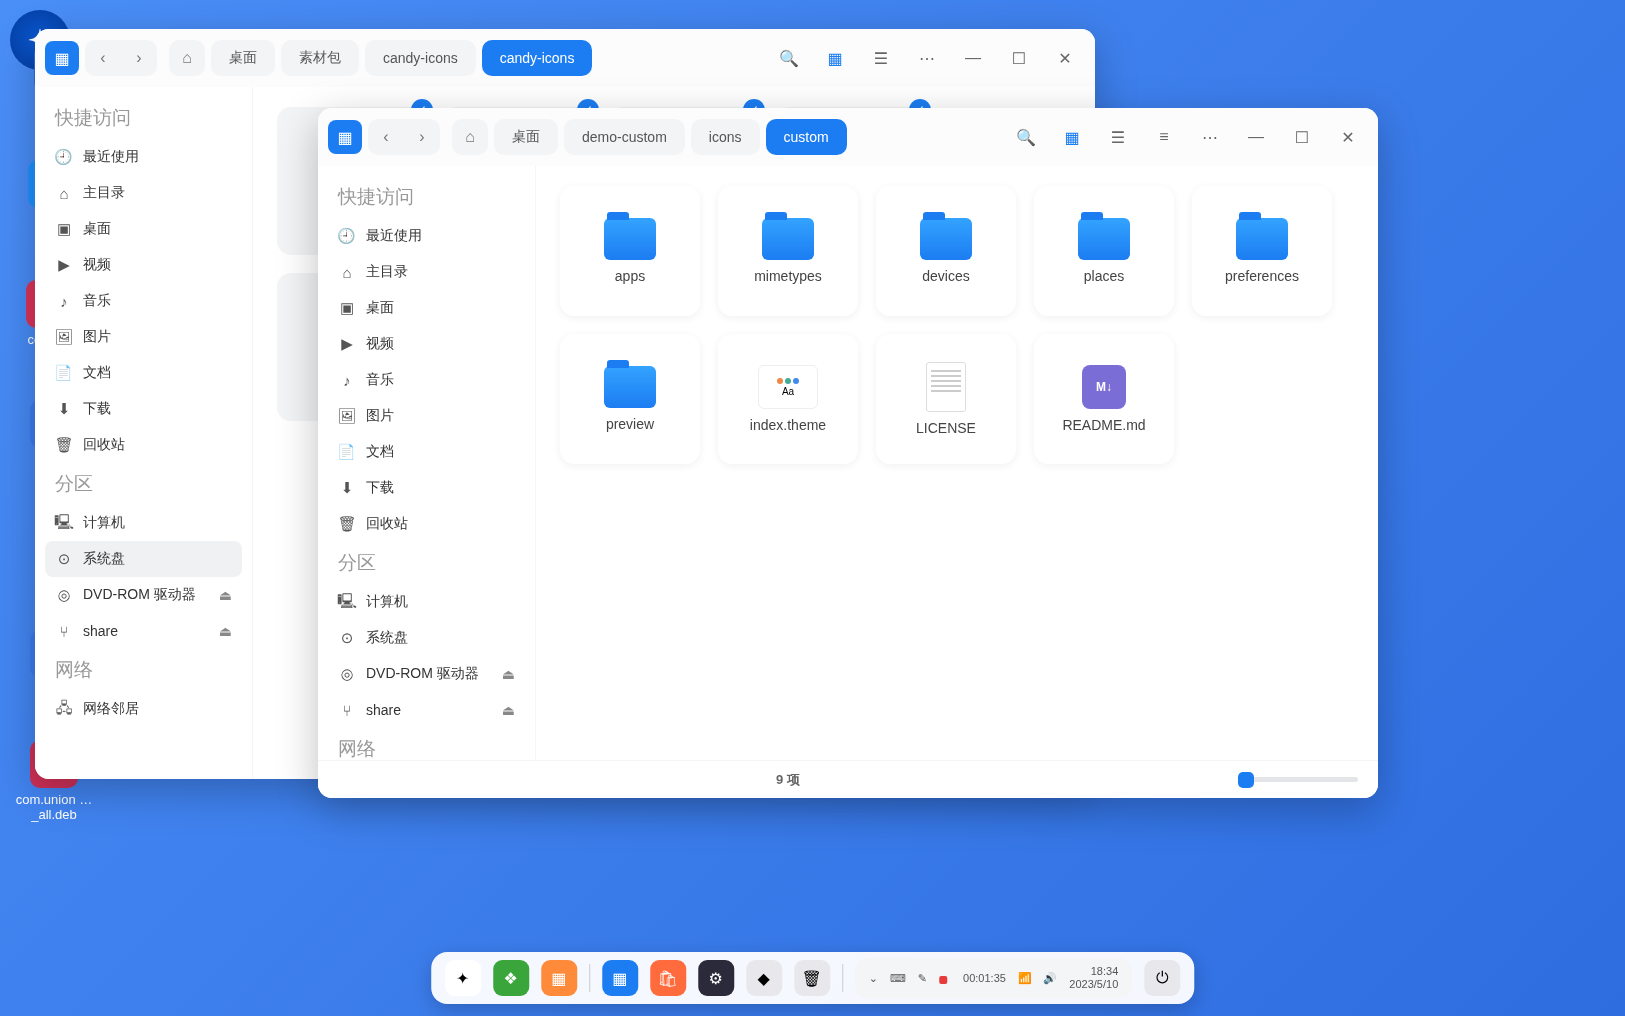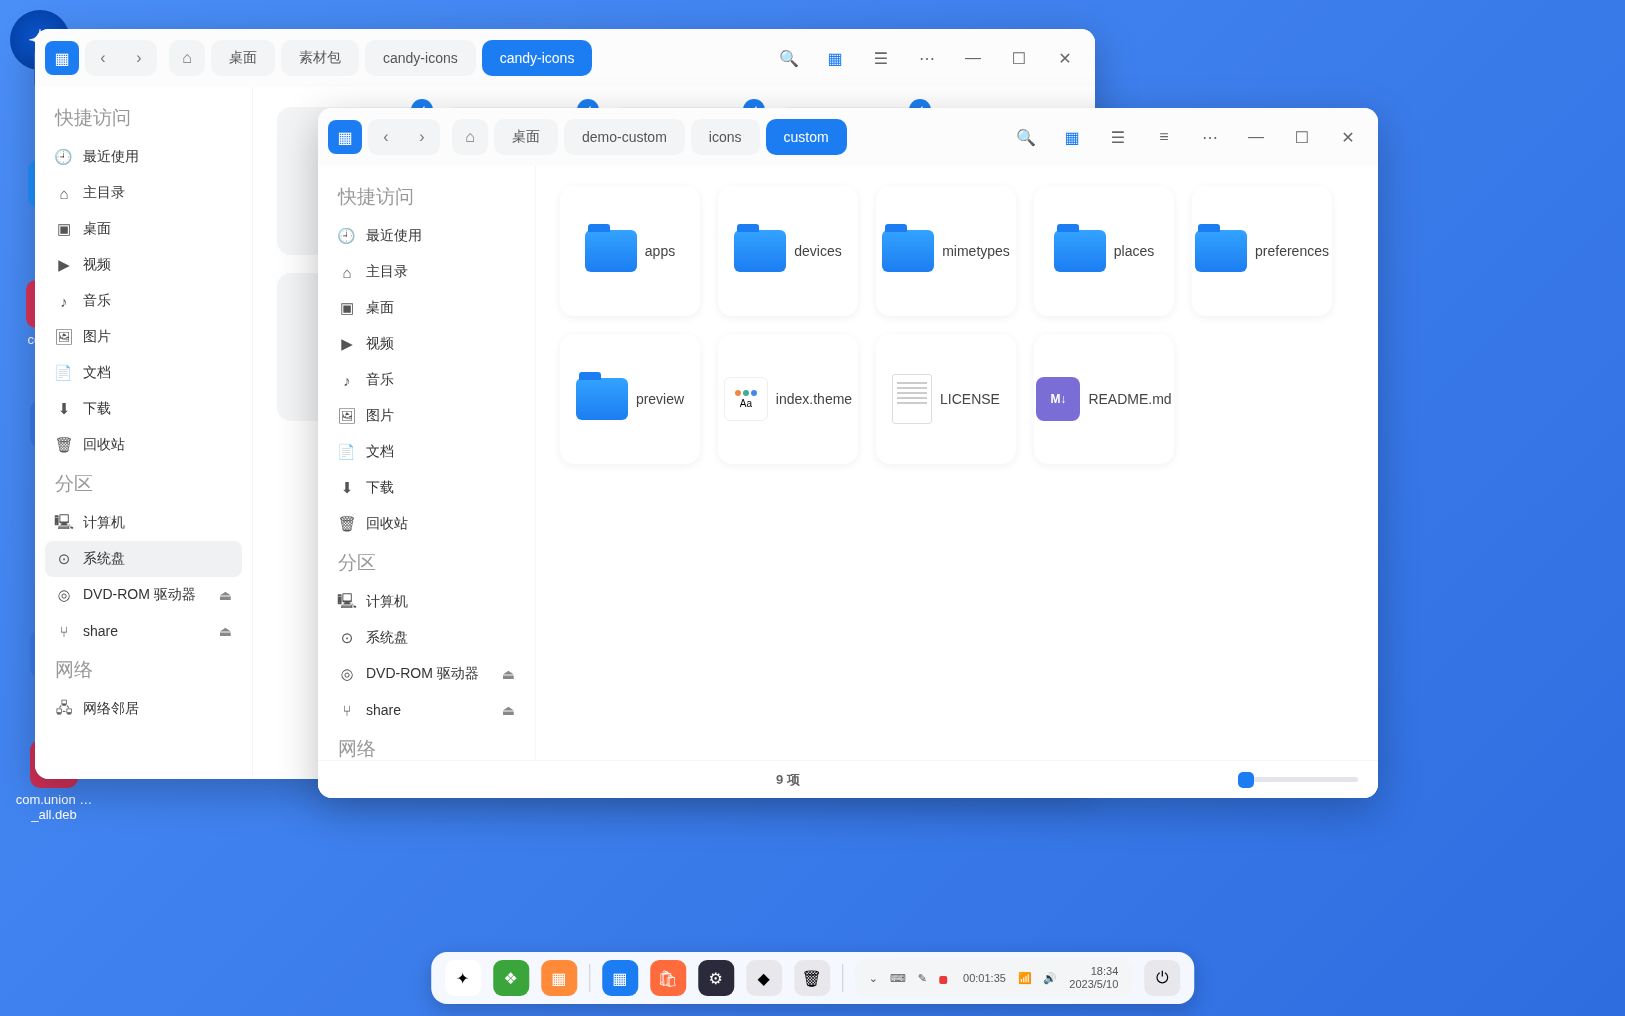--- a/index.html
+++ b/index.html
@@ -32,25 +32,25 @@
 .tool-btn { width: 40px; height: 40px; display:flex;align-items:center;justify-content:center;color:#666;cursor:pointer;border-radius:8px; }
 .tool-btn.blue{color:#1c7df2;}
 .body { flex: 1; display: flex; overflow: hidden; background:#fff;}
 .sidebar { width: 218px; padding: 10px 10px; overflow-y: auto; border-right:1px solid rgba(0,0,0,0.04);}
 .sb-header { font-size: 19px; color:#999; padding: 8px 10px; }
 .sb-item { display:flex; align-items:center; height: 36px; padding: 0 10px; border-radius: 8px; font-size:14px; color:#333;cursor:pointer; gap:10px;}
 .sb-item.selected{background:#f0f1f3;}
 .sb-ico{width:18px;height:18px;color:#555;display:flex;align-items:center;justify-content:center;font-size:15px;}
 .sb-eject{margin-left:auto;color:#888;}
 .content { flex:1; padding: 20px 24px; display:flex; flex-wrap:wrap; gap:18px; align-content:flex-start; position:relative;}
-.tile { width: 140px; height: 130px; background:#fff; border-radius:14px; box-shadow:0 2px 8px rgba(0,0,0,0.06); display:flex;flex-direction:row;align-items:center;justify-content:center;gap:8px;cursor:pointer;}
+.tile { width: 140px; height: 130px; background:#fff; border-radius:14px; box-shadow:0 2px 8px rgba(0,0,0,0.06); display:flex;flex-direction:column;align-items:center;justify-content:center;gap:8px;cursor:pointer;}
 .tile .folder { width: 52px; height: 42px; background: linear-gradient(180deg,#33a3ff,#1c7df2); border-radius:6px; position:relative;}
 .tile .folder:before{content:"";position:absolute;top:-6px;left:3px;width:22px;height:8px;background:#1c7df2;border-radius:3px 3px 0 0;}
 .tile .label{font-size:14px;color:#444;}
-.tile .theme-ico{width:44px;height:44px;background:#fff;border:1px solid #eee;border-radius:6px;display:flex;align-items:center;justify-content:center;font-size:11px;flex-direction:column;gap:2px;}
+.tile .theme-ico{width:60px;height:44px;background:#fff;border:1px solid #eee;border-radius:6px;display:flex;align-items:center;justify-content:center;font-size:11px;flex-direction:column;gap:2px;}
 .tile .doc-ico{width:40px;height:50px;background:#fff;border:1px solid #ddd;border-radius:3px;position:relative;padding:4px;}
 .tile .doc-ico .line{height:2px;background:#ccc;margin:3px 0;}
 .tile .md-ico{width:44px;height:44px;background:#7a6ed6;border-radius:8px;display:flex;align-items:center;justify-content:center;color:#fff;font-weight:bold;font-size:12px;}
 .bg-tile { width: 148px; height: 148px; background:#f3f4f6; border-radius:14px; position:relative;}
 .bg-tile .check{position:absolute;top:-8px;right:-8px;width:22px;height:22px;background:#1c7df2;border-radius:50%;display:flex;align-items:center;justify-content:center;color:#fff;font-size:12px;}
 .bg-tile .folder{ width: 52px; height: 42px; background: linear-gradient(180deg,#33a3ff,#1c7df2); border-radius:6px; position:absolute;top:44px;left:48px;}
 .bg-tile .folder:before{content:"";position:absolute;top:-6px;left:3px;width:22px;height:8px;background:#1c7df2;border-radius:3px 3px 0 0;}
 .status-bar{height:38px;display:flex;align-items:center;padding:0 20px;background:#fff;border-top:1px solid rgba(0,0,0,0.04);font-size:13px;color:#666;}
 .status-bar .count{flex:1;text-align:center;font-weight:bold;}
 .slider{width:120px;height:5px;background:#e4e5e8;border-radius:3px;position:relative;}
@@ -303,25 +303,25 @@
           <span>网络邻居</span>
         </div>
       </div>
     <div class="content" id="w2-content">
         <div class="tile">
           <div class="folder"></div>
           <div class="label">apps</div>
         </div>
         <div class="tile">
           <div class="folder"></div>
+          <div class="label">mimetypes</div>
+        </div>
+        <div class="tile">
+          <div class="folder"></div>
           <div class="label">devices</div>
-        </div>
-        <div class="tile">
-          <div class="folder"></div>
-          <div class="label">mimetypes</div>
         </div>
         <div class="tile">
           <div class="folder"></div>
           <div class="label">places</div>
         </div>
         <div class="tile">
           <div class="folder"></div>
           <div class="label">preferences</div>
         </div>
         <div class="tile">

